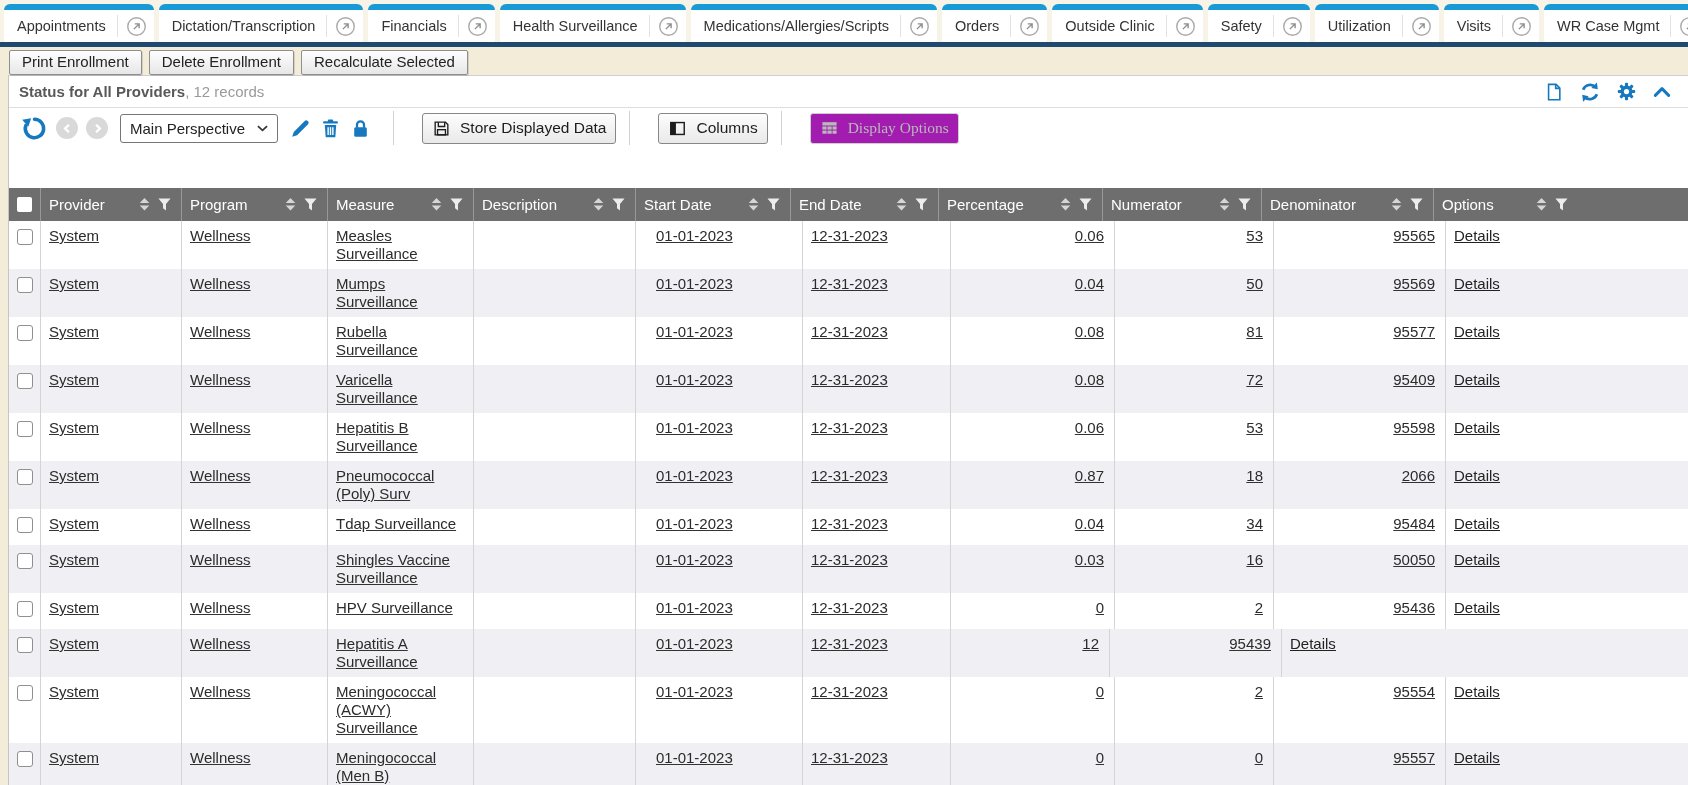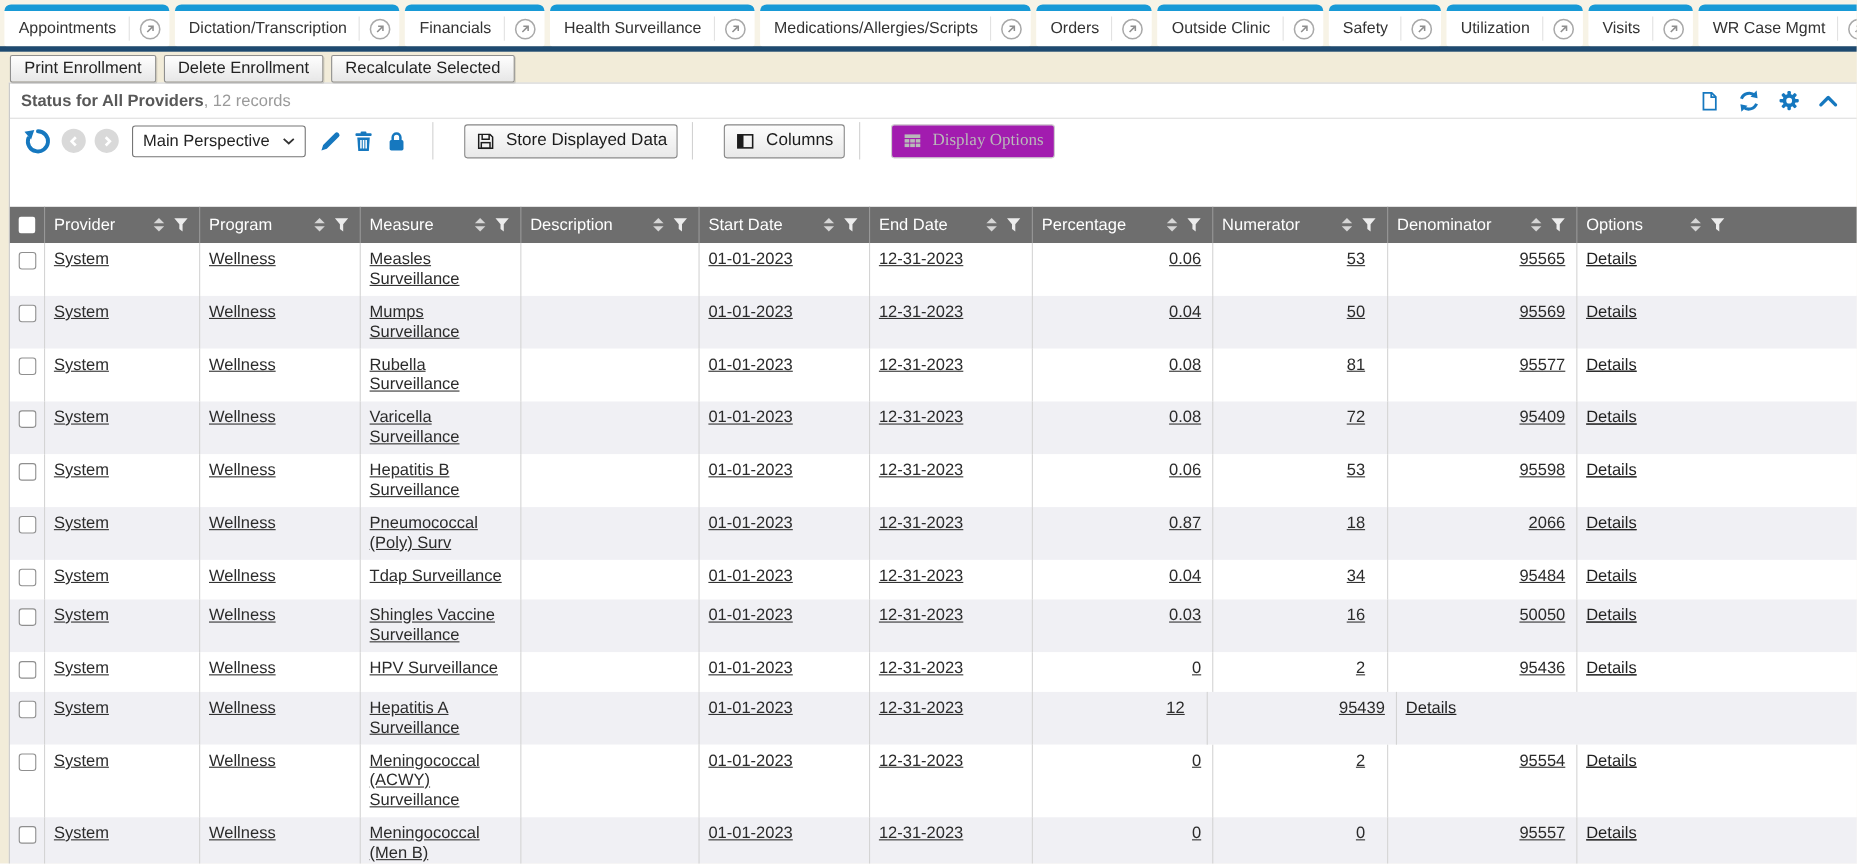--- a/index.html
+++ b/index.html
@@ -111,24 +111,24 @@
   .td{
     font-size:15px; line-height:18px; padding:6px 6px 6px 8px;
     border-right:1px solid var(--cellline); color:#2b2b2b;
   }
   .c-check{ width:var(--w-check); padding:8px 0 0 0; display:flex; justify-content:center; }
   .row-checkbox{ width:16px; height:16px; border:1px solid #8f8f8f; border-radius:3px; background:#fff; }
   .c-provider{ width:var(--w-provider); }
   .c-program{ width:var(--w-program); }
   .c-measure{ width:var(--w-measure); }
   .c-desc{ width:var(--w-desc); }
-  .c-start{ width:var(--w-start); }
+  .c-start{ width:var(--w-start);margin-left:12px; }
   .c-end{ width:var(--w-end); }
   .c-pct{ width:var(--w-pct); text-align:right; padding-right:10px; }
-  .c-num{ width:var(--w-num); text-align:right; padding-right:20px; }
+  .c-num{ width:var(--w-num); text-align:right; padding-right:10px; }
   .c-den{ width:var(--w-den); text-align:right; padding-right:10px; }
   .c-opt{ flex:1; border-right:none; }
   .details-link{ color:#222; text-decoration:underline; }
 
   .table-bottom{ height:2px; background:#5a5a5a; }
   .hscroll{ height:8px; background:#f3f3f3; border-top:1px solid #d8d8d8; }
 </style>
 </head>
 <body>
 

